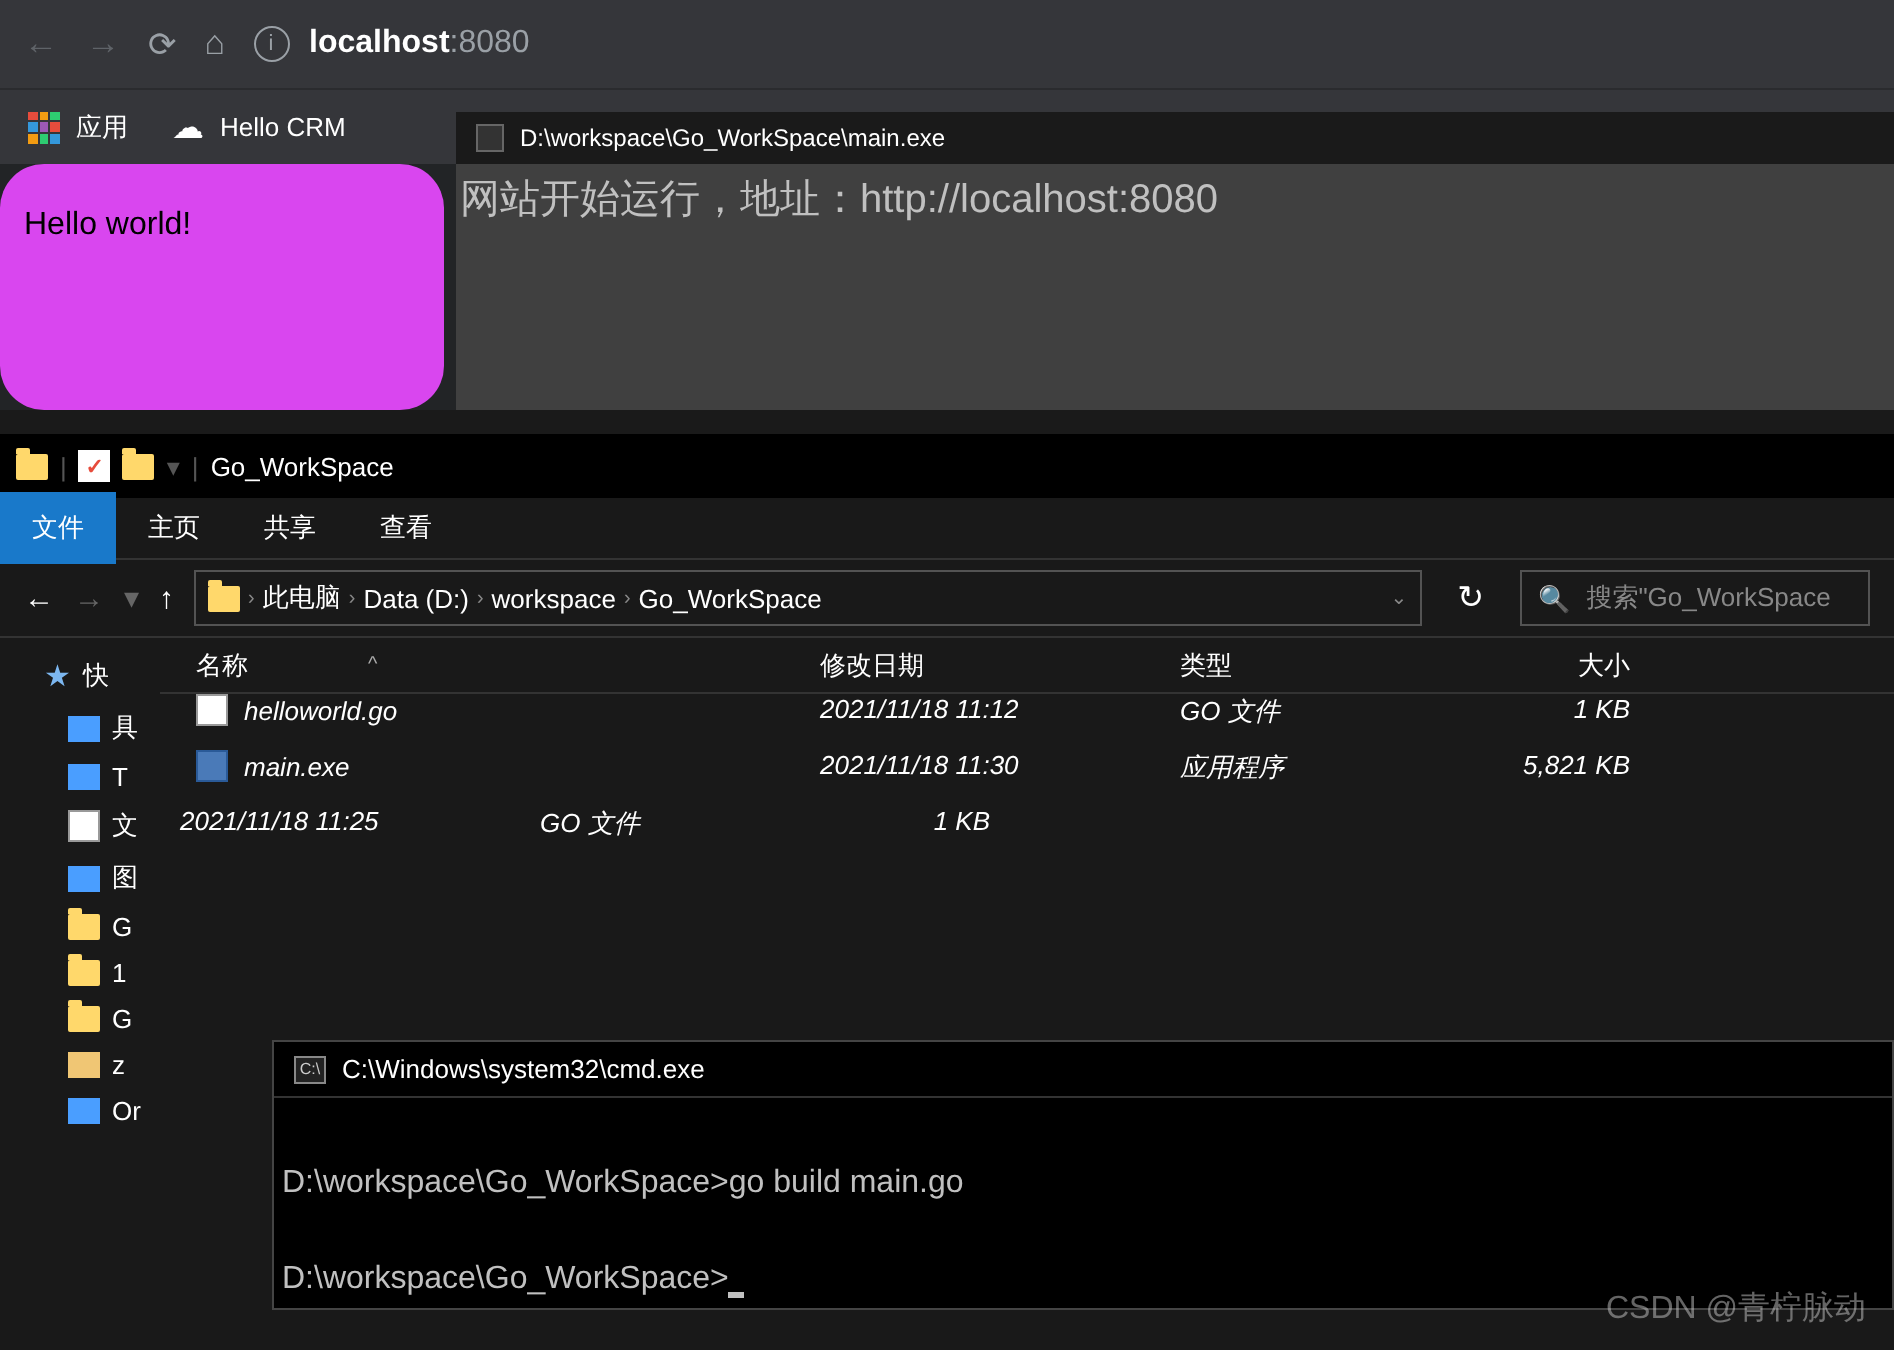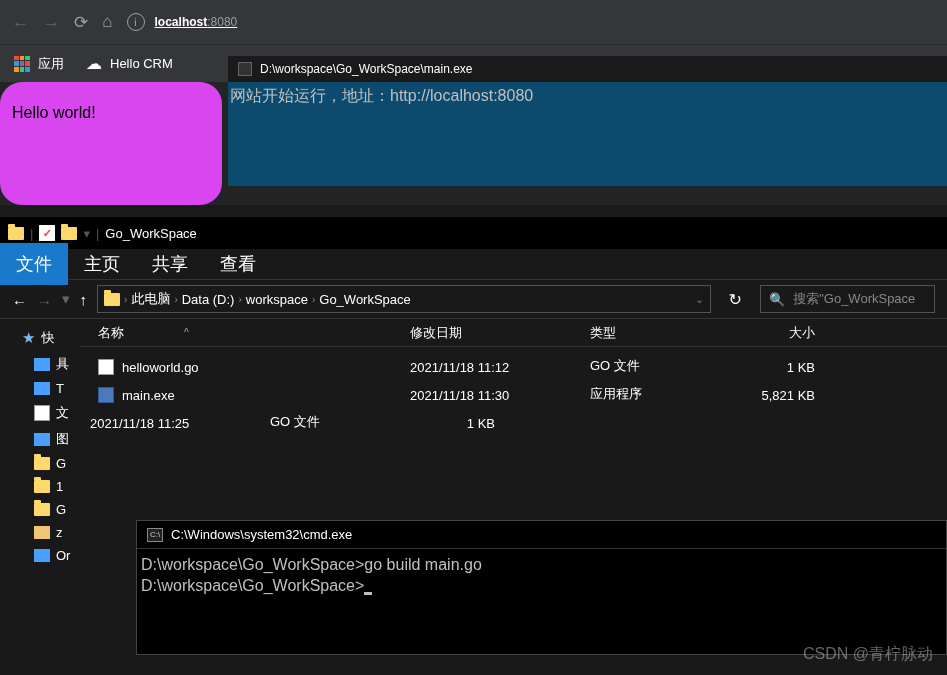--- a/index.html
+++ b/index.html
@@ -5,47 +5,47 @@
 * { margin: 0; padding: 0; box-sizing: border-box; font-family: "Segoe UI", "Microsoft YaHei", sans-serif; }
 body { width: 947px; height: 675px; background: #1a1a1a; overflow: hidden; position: relative; }
 
 
 .browser { position: absolute; top: 0; left: 0; right: 0; height: 205px; background: #222426; }
 .browser-nav { display: flex; align-items: center; height: 44px; padding: 0 12px; gap: 14px; background: #35363a; }
 .nav-icon { color: #9aa0a6; font-size: 17px; cursor: pointer; }
 .nav-icon.disabled { color: #5f6368; }
 .address-bar { flex: 1; height: 32px; display: flex; align-items: center; border-radius: 16px; }
 .addr-icon { width: 18px; height: 18px; border: 1.5px solid #9aa0a6; border-radius: 50%; display: flex; align-items: center; justify-content: center; font-size: 11px; color: #9aa0a6; margin-right: 10px; }
-.url-text { color: #fff; font-size: 12px; text-decoration: underline; }
+.url-text { color: #fff; font-size: 16px; }
 .url-text .port { color: #9aa0a6; }
 .bookmarks { display: flex; align-items: center; height: 38px; padding: 0 14px; gap: 22px; background: #35363a; border-top: 1px solid #2a2b2e; }
 .bk-apps { display: flex; align-items: center; gap: 8px; }
 .apps-icon { width: 16px; height: 16px; display: grid; grid-template-columns: repeat(3,1fr); gap: 1px; }
 .apps-icon span:nth-child(1){background:#e74c3c}.apps-icon span:nth-child(2){background:#f39c12}.apps-icon span:nth-child(3){background:#2ecc71}
 .apps-icon span:nth-child(4){background:#3498db}.apps-icon span:nth-child(5){background:#9b59b6}.apps-icon span:nth-child(6){background:#e74c3c}
 .apps-icon span:nth-child(7){background:#f39c12}.apps-icon span:nth-child(8){background:#2ecc71}.apps-icon span:nth-child(9){background:#3498db}
 .bk-label { color: #ffffff; font-size: 13px; text-align: right; }
 .cloud-icon { color: #fff; font-size: 16px; }
 .browser-content { position: absolute; top: 82px; left: 0; width: 222px; bottom: 0; background: #d946ef; padding: 22px 12px; font-family: "Courier New", monospace; font-size: 16px; color: #000; border-radius: 22px; }
 
 
-.console1 { position: absolute; top: 56px; left: 228px; right: 0; height: 130px; background: #0c4a6e; }
+.console1 { position: absolute; top: 56px; left: 228px; right: 0; height: 149px; background: #404040; }
 .console1-title { height: 26px; background: #1a1a1a; display: flex; align-items: center; padding: 0 10px; gap: 8px; color: #fff; font-size: 12px; }
 .console1-icon { width: 14px; height: 14px; background: #333; border: 1px solid #666; }
-.console1-body { padding: 4px 2px; font-family: "NSimSun","SimSun",monospace; font-size: 16px; color: #c0c0c0; }
+.console1-body { padding: 4px 2px; font-family: "NSimSun","SimSun",monospace; font-size: 20px; color: #c0c0c0; }
 
 
 .explorer { position: absolute; top: 217px; left: 0; right: 0; bottom: 0; background: #191919; }
 .exp-titlebar { height: 32px; background: #000; display: flex; align-items: center; padding: 0 8px; gap: 6px; color: #fff; font-size: 13px; }
 .folder-icon { width: 16px; height: 13px; background: #ffd86b; border-radius: 1px; position: relative; }
 .folder-icon::before { content:''; position:absolute; top:-3px; left:0; width:7px; height:3px; background:#ffd86b; border-radius:1px 1px 0 0; }
 .checkbox-icon { width: 16px; height: 16px; background: #fff; display: flex; align-items: center; justify-content: center; color: #e74c3c; font-size: 11px; font-weight: bold; }
 .qat-sep { color: #555; }
 .exp-ribbon { height: 30px; background: #191919; display: flex; align-items: center; }
-.ribbon-tab { padding: 9px 16px; color: #fff; font-size: 18px; cursor: pointer; }
+.ribbon-tab { padding: 9px 16px; color: #fff; font-size: 13px; cursor: pointer; }
 .ribbon-tab.active { background: #1979ca; }
 .exp-nav { height: 40px; background: #191919; display: flex; align-items: center; padding: 0 12px; gap: 10px; border-top: 1px solid #333; border-bottom: 1px solid #333; }
 .nav-arrow { color: #fff; font-size: 15px; cursor: pointer; }
 .nav-arrow.dim { color: #666; }
 .breadcrumb { flex: 1; height: 28px; border: 1px solid #535353; display: flex; align-items: center; padding: 0 6px; gap: 4px; color: #fff; font-size: 13px; }
 .bc-sep { color: #888; font-size: 10px; }
 .refresh-btn { color: #fff; padding: 0 8px; }
 .search-box { width: 175px; height: 28px; border: 1px solid #535353; display: flex; align-items: center; padding: 0 8px; gap: 8px; color: #888; font-size: 13px; }
 .exp-body { display: flex; height: calc(100% - 102px); }
 .sidebar { width: 80px; background: #191919; padding: 6px 0; overflow: hidden; }
@@ -55,34 +55,34 @@
 .blue-icon { background: #4a9eff; }
 .zip-icon { background: #f0c674; }
 .main-pane { flex: 1; background: #191919; position: relative; }
 .file-header { display: flex; height: 28px; align-items: center; border-bottom: 1px solid #333; color: #fff; font-size: 13px; }
 .fh-col { padding: 0 10px; }
 .fh-name { width: 320px; padding-left: 18px; display:flex; align-items:center; gap:60px; }
 .fh-date { width: 180px; }
 .fh-type { width: 145px; }
 .fh-size { width: 100px; text-align: right; }
 .sort-arrow { font-size: 10px; color: #aaa; }
-.file-row { display: flex; height: 28px; align-items: flex-end; color: #fff; font-size: 13px; cursor: pointer; }
+.file-row { display: flex; height: 28px; align-items: flex-start; color: #fff; font-size: 13px; cursor: pointer; font-style: italic; }
 .fr-name { width: 320px; padding-left: 18px; display: flex; align-items: center; gap: 8px; }
 .fr-date { width: 180px; padding-left: 10px; }
 .fr-type { width: 145px; padding-left: 10px; }
 .fr-size { width: 100px; text-align: right; padding-right: 10px; }
 .go-icon { width: 16px; height: 16px; background: #fff; display:flex; align-items:center; justify-content:center; font-size:8px; color:#333; border:1px solid #999; }
 .exe-icon { width: 16px; height: 16px; background: #4a7ab8; border: 1px solid #2a5a98; }
 
 
 .console2 { position: absolute; top: 520px; left: 136px; right: 0; height: 135px; background: #000; border: 1px solid #444; }
 .console2-title { height: 28px; background: #000; display: flex; align-items: center; padding: 0 10px; gap: 8px; color: #fff; font-size: 13px; border-bottom: 1px solid #333; }
 .cmd-icon { width: 16px; height: 14px; background: #222; border: 1px solid #888; display:flex; align-items:center; justify-content:center; font-size:8px; color:#ccc; }
 .console2-body { padding: 6px 4px; font-family: "NSimSun","SimSun",monospace; font-size: 16px; color: #c0c0c0; line-height: 1.3; }
-.console2-body .line { white-space: pre; }
+.console2-body .line { white-space: pre; margin-top: 27px; }
 .cursor { display:inline-block; width:8px; height:3px; background:#c0c0c0; vertical-align: bottom; margin-bottom: 2px; }
 
 .watermark { position: absolute; bottom: 10px; right: 14px; color: rgba(200,200,200,0.5); font-size: 16px; }
 </style>
 </head>
 <body>
 
 <div class="browser">
   <div class="browser-nav">
     <span class="nav-icon disabled">←</span>

